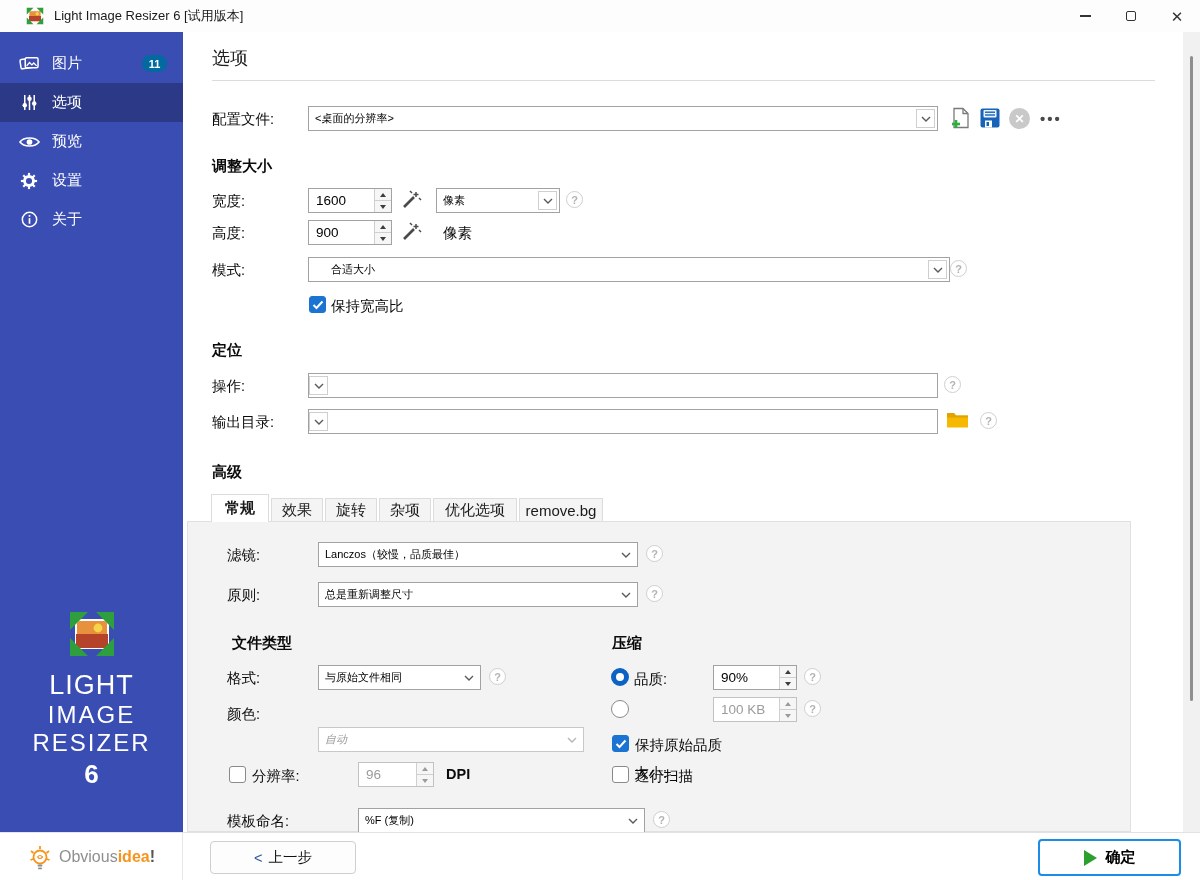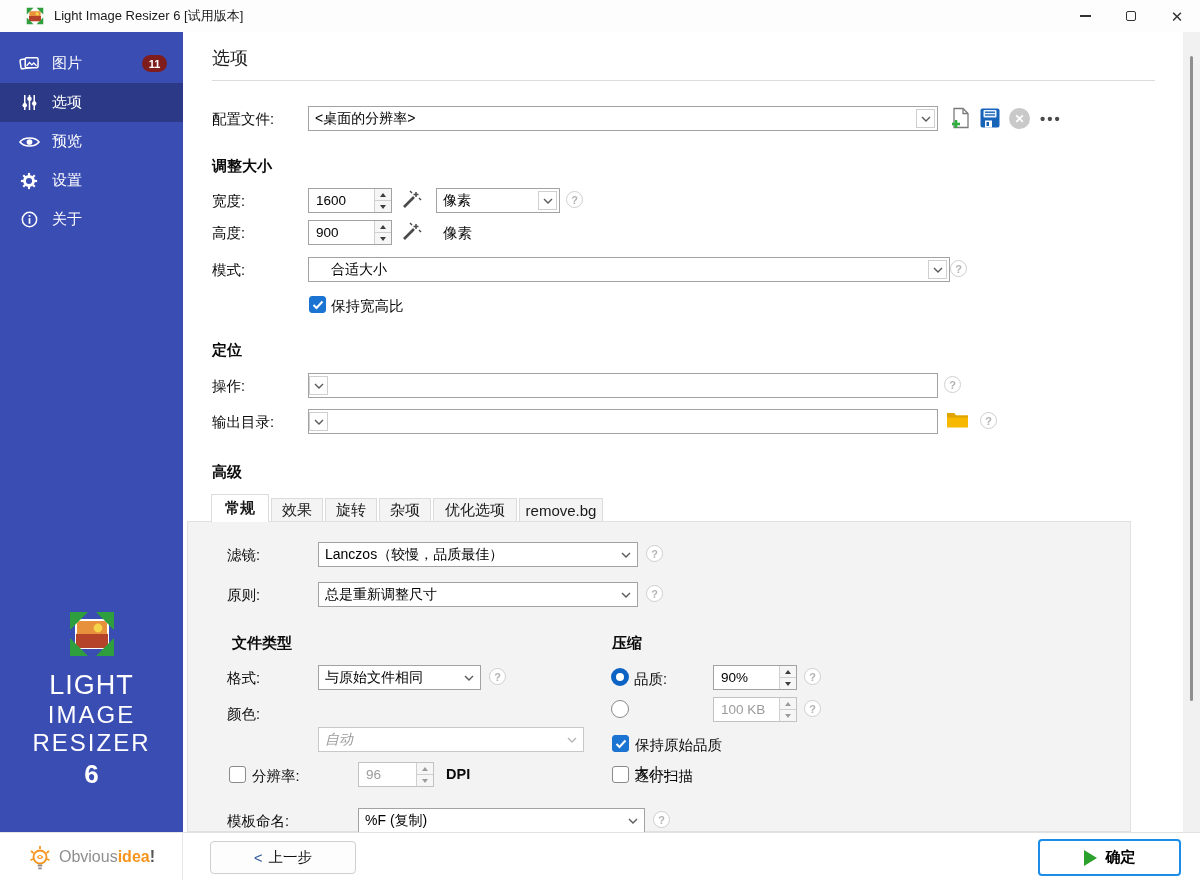--- a/index.html
+++ b/index.html
@@ -17,21 +17,21 @@
   .glyph-min { width:11px; height:1.4px; background:#333; }
   .glyph-max { width:10px; height:10px; border:1.4px solid #333; border-radius:2px; }
   .glyph-close { font-size:15px; color:#333; line-height:1; }
 
   
   .sidebar { position:absolute; left:0; top:32px; width:183px; height:800px; background:#3a4db3; }
   .nav { padding-top:12px; }
   .nav-item { height:39px; display:flex; align-items:center; padding-left:18px; color:#fff; font-size:15px; cursor:default; }
   .nav-item.active { background:#2b3987; }
   .nav-item .nicon { width:22px; height:20px; margin-right:12px; display:flex; align-items:center; justify-content:center; }
-  .badge { margin-left:auto; margin-right:16px; min-width:25px; height:17px; padding:0 6px; background:#7f1d1d; border-radius:9px; color:#fff; font-size:11px; font-weight:bold; display:flex; align-items:center; justify-content:center; }
+  .badge { margin-left:auto; margin-right:16px; min-width:25px; height:17px; padding:0 6px; background:#0369a1; border-radius:9px; color:#fff; font-size:11px; font-weight:bold; display:flex; align-items:center; justify-content:center; }
   .logo-block { position:absolute; left:0; right:0; top:578px; text-align:center; color:#fff; }
   .logo-block .li-1 { font-size:27px; letter-spacing:1px; margin-top:8px; }
   .logo-block .li-2 { font-size:24px; letter-spacing:2px; }
   .logo-block .li-3 { font-size:24px; letter-spacing:2px; }
   .logo-block .li-4 { font-size:26px; font-weight:bold; margin-top:2px; }
 
   
   .brandbar { position:absolute; left:0; top:832px; width:183px; height:48px; background:#fff; border-top:1px solid #e6e6e6; border-right:1px solid #e6e6e6; display:flex; align-items:center; justify-content:center; gap:6px; }
   .brand-text { font-size:16px; }
   .brand-text .b1 { color:#8f8f8f; }
@@ -39,21 +39,21 @@
   .brand-text .b3 { color:#555; font-weight:bold; }
 
   
   .abs { position:absolute; }
   .rowlbl { position:absolute; font-size:14.5px; color:#0a0a0a; white-space:nowrap; }
   .sect { position:absolute; font-size:15px; font-weight:bold; color:#0a0a0a; white-space:nowrap; }
   .page-title { position:absolute; left:212px; top:46px; font-size:18px; color:#222; }
   .hr { position:absolute; height:1px; background:#dcdcdc; }
 
   .combo { position:absolute; height:25px; background:#fff; border:1px solid #a2a2a2; display:flex; align-items:center; }
-  .combo .ctext { flex:1; padding-left:6px; font-size:14px; color:#000; white-space:nowrap; overflow:hidden; }
+  .combo .ctext { flex:1; padding-left:6px; font-size:11px; color:#000; white-space:nowrap; overflow:hidden; }
   .combo .carr { width:19px; height:19px; margin-right:2px; border:1px solid #cfcfcf; display:flex; align-items:center; justify-content:center; background:#fff; }
   .combo.dis { border-color:#c8c8c8; }
   .combo.dis .ctext { color:#9b9b9b; }
   .combo.dis .carr { border:none; }
 
   .spin { position:absolute; height:25px; background:#fff; border:1px solid #a2a2a2; display:flex; }
   .spin .sval { flex:1; font-size:13.5px; color:#000; padding-left:7px; display:flex; align-items:center; }
   .spin.dis .sval { color:#9b9b9b; }
   .spin.dis { border-color:#c2c2c2; }
   .spinbtns { width:17px; display:flex; flex-direction:column; border-left:1px solid #cfcfcf; }

